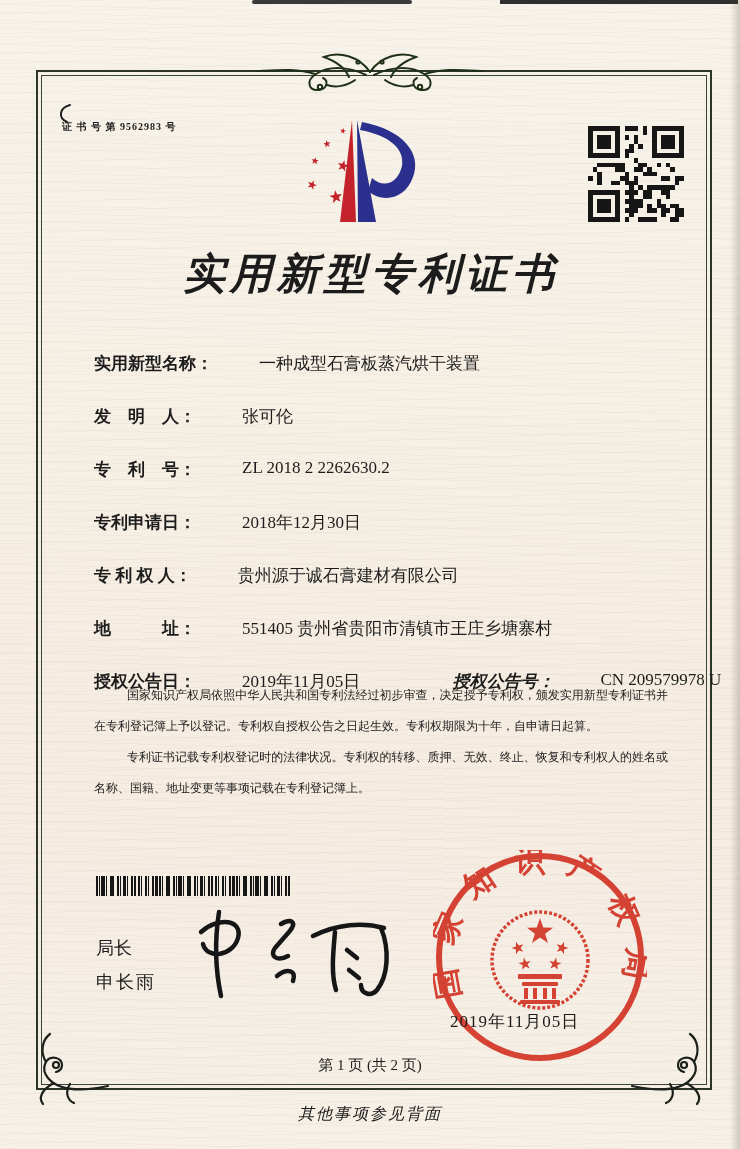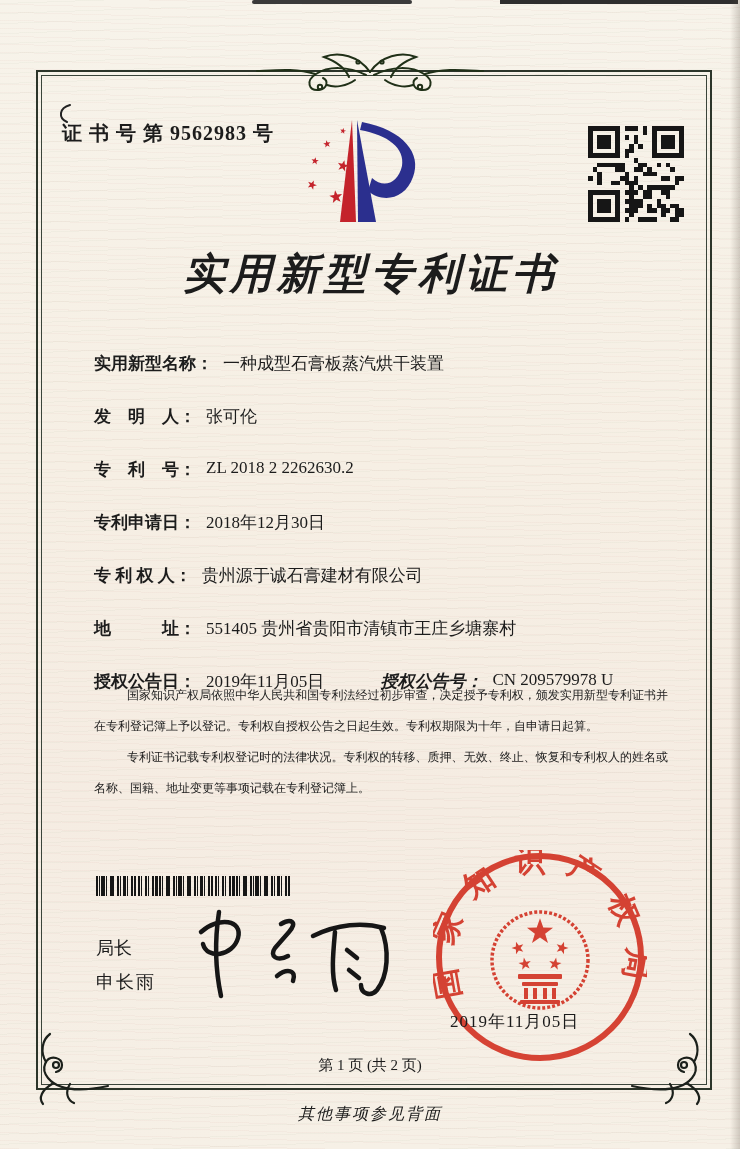--- a/index.html
+++ b/index.html
@@ -15,30 +15,30 @@
   .abs{position:absolute;}
   
   .scan-strip-a{top:0;left:252px;width:160px;height:4px;background:#3a3a3a;border-radius:2px;}
   .scan-strip-b{top:0;left:500px;width:238px;height:4px;background:#2e2e2e;}
   .edge-shadow{top:0;right:0;width:10px;height:100%;background:linear-gradient(90deg,transparent,rgba(90,80,70,0.25));}
 
   
   .frame-outer{left:36px;top:70px;width:672px;height:1016px;border:2px solid #2c352a;}
   .frame-inner{position:absolute;inset:3px;border:1px solid #3a443a;}
 
-  .cert-no{left:62px;top:120px;font-size:20px;letter-spacing:1px;font-weight:bold;}
+  .cert-no{left:62px;top:120px;font-size:10px;letter-spacing:1px;font-weight:bold;}
   .pen-mark{left:54px;top:102px;}
 
   .logo{left:286px;top:110px;width:152px;height:126px;}
   .qr{left:588px;top:126px;width:96px;height:96px;}
 
   .title{left:1px;top:246px;width:100%;text-align:center;font-size:42px;font-weight:bold;letter-spacing:5px;font-style:italic;}
 
   .fields{left:94px;top:352px;width:576px;font-size:17px;}
-  .field-row{display:flex;margin-bottom:30px;white-space:nowrap;}
+  .field-row{display:flex;margin-bottom:30px;white-space:nowrap;gap:36px;}
   .field-row .lbl{font-weight:bold;}
   .field-row .val{margin-left:10px;}
   .pair2{margin-left:56px;font-style:italic;}
 
   .paras{left:94px;top:680px;width:574px;font-size:12px;line-height:31px;text-align:justify;}
   .paras p{margin:0;text-indent:33px;}
 
   .barcode{left:96px;top:876px;width:196px;height:20px;
     background:
       repeating-linear-gradient(90deg,#161616 0 2px,transparent 2px 3px,#161616 3px 4px,transparent 4px 7px),

